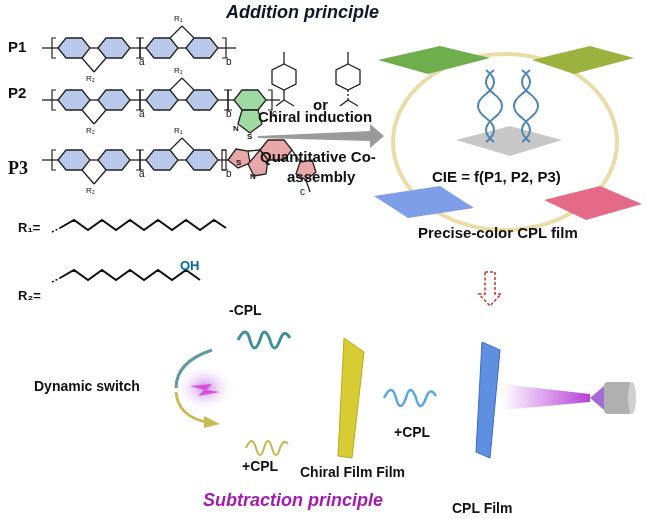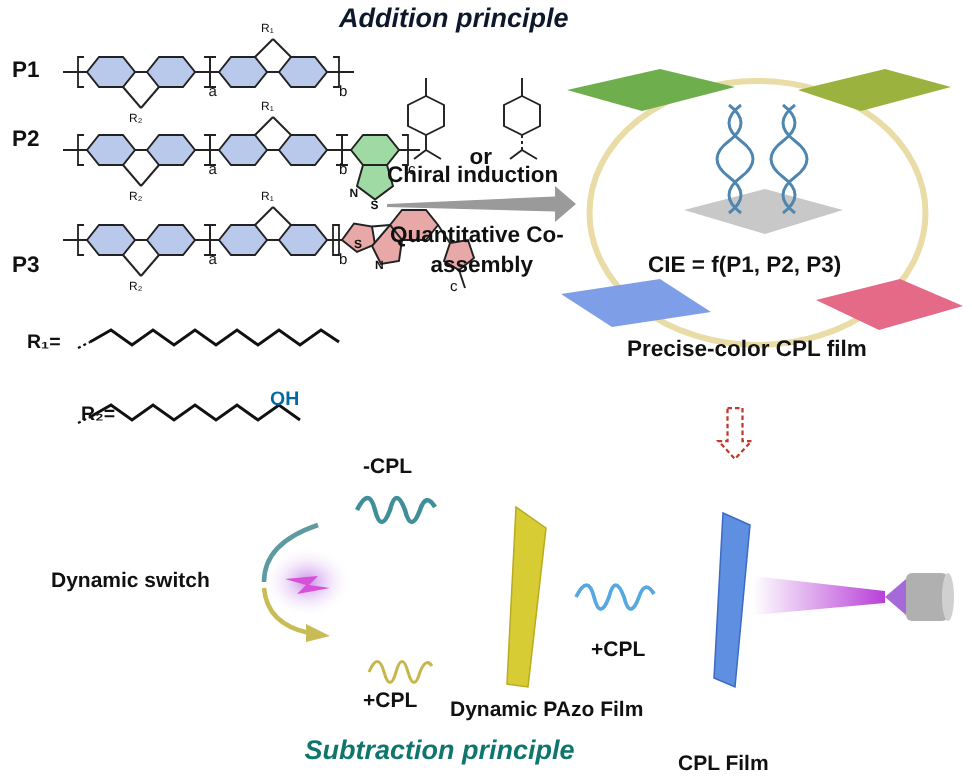--- a/index.html
+++ b/index.html
@@ -4,21 +4,21 @@
 <style>
   html,body{margin:0;padding:0;background:#fff;}
   body{width:648px;height:519px;position:relative;overflow:hidden;font-family:"Liberation Sans",sans-serif;}
   .t{position:absolute;font-weight:bold;color:#111;white-space:nowrap;}
   svg{position:absolute;left:0;top:0;}
 </style>
 </head>
 <body>
 
 <div class="t" style="left:226px;top:2px;font-size:18px;font-style:italic;color:#0f172a;">Addition principle</div>
-<div class="t" style="left:203px;top:490px;font-size:18px;font-style:italic;color:#0f766e;">Subtraction principle</div>
+<div class="t" style="left:203px;top:490px;font-size:18px;font-style:italic;color:#a21caf;">Subtraction principle</div>
 
 <svg width="648" height="519">
   <g stroke="#222" stroke-width="1.3" fill="#b9c9ec">
 
     <g>
       <line x1="42" y1="48" x2="58" y2="48"></line>
       <polygon points="58,48 66,38 82,38 90,48 82,58 66,58"></polygon>
       <polygon points="98,48 106,38 122,38 130,48 122,58 106,58"></polygon>
       <line x1="82" y1="58" x2="94" y2="72"></line>
         <line x1="106" y1="58" x2="94" y2="72"></line>
@@ -156,21 +156,21 @@
       <stop offset="1" stop-color="#b840d8"></stop>
     </linearGradient>
   <polygon points="502,384 590,394 590,402 502,410" fill="url(#beam)"></polygon>
   <polygon points="590,398 604,386 604,410" fill="#a66ad8"></polygon>
   <rect x="604" y="382" width="28" height="32" rx="4" fill="#b0b0b0"></rect>
   <ellipse cx="632" cy="398" rx="4" ry="16" fill="#d0d0d0"></ellipse>
 </svg>
 
 <div class="t" style="left:8px;top:38px;font-size:15px;">P1</div>
 <div class="t" style="left:8px;top:84px;font-size:15px;text-align:right;">P2</div>
-<div class="t" style="left:8px;top:168px;font-size:15px;">P3</div>
+<div class="t" style="left:8px;top:158px;font-size:18px;font-family:Liberation Serif, serif;">P3</div>
 
 <div class="t" style="left:139px;top:56px;font-size:10px;font-weight:normal;">a</div>
 <div class="t" style="left:226px;top:56px;font-size:10px;font-weight:normal;">b</div>
 <div class="t" style="left:139px;top:108px;font-size:10px;font-weight:normal;">a</div>
 <div class="t" style="left:226px;top:108px;font-size:10px;font-weight:normal;">b</div>
 <div class="t" style="left:272px;top:108px;font-size:10px;font-weight:normal;">c</div>
 <div class="t" style="left:139px;top:168px;font-size:10px;font-weight:normal;">a</div>
 <div class="t" style="left:226px;top:168px;font-size:10px;font-weight:normal;">b</div>
 <div class="t" style="left:300px;top:186px;font-size:10px;font-weight:normal;">c</div>
 
@@ -180,29 +180,29 @@
 <div class="t" style="left:86px;top:126px;font-size:8px;font-weight:normal;">R₂</div>
 <div class="t" style="left:174px;top:126px;font-size:8px;font-weight:normal;">R₁</div>
 <div class="t" style="left:86px;top:186px;font-size:8px;font-weight:normal;">R₂</div>
 
 <div class="t" style="left:233px;top:124px;font-size:8px;">N</div>
 <div class="t" style="left:247px;top:132px;font-size:8px;">S</div>
 <div class="t" style="left:236px;top:158px;font-size:8px;">S</div>
 <div class="t" style="left:250px;top:172px;font-size:8px;">N</div>
 
 <div class="t" style="left:18px;top:220px;font-size:13px;">R₁=</div>
-<div class="t" style="left:18px;top:268px;font-size:13px;margin-left:36px;">R₂=</div>
+<div class="t" style="left:18px;top:288px;font-size:13px;">R₂=</div>
 <div class="t" style="left:180px;top:258px;font-size:13px;color:#0369a1;">OH</div>
 
 <div class="t" style="left:313px;top:68px;font-size:15px;margin-top:28px;">or</div>
 <div class="t" style="left:258px;top:108px;font-size:15px;">Chiral induction</div>
 <div class="t" style="left:260px;top:148px;font-size:15px;">Quantitative Co-</div>
 <div class="t" style="left:287px;top:168px;font-size:15px;">assembly</div>
 
 <div class="t" style="left:432px;top:168px;font-size:15px;text-align:right;">CIE = f(P1, P2, P3)</div>
 <div class="t" style="left:418px;top:224px;font-size:15px;">Precise-color CPL film</div>
 
-<div class="t" style="left:242px;top:302px;font-size:14px;">-CPL</div>
+<div class="t" style="left:229px;top:302px;font-size:14px;">-CPL</div>
 <div class="t" style="left:34px;top:378px;font-size:14px;">Dynamic switch</div>
 <div class="t" style="left:242px;top:458px;font-size:14px;">+CPL</div>
 <div class="t" style="left:394px;top:424px;font-size:14px;">+CPL</div>
-<div class="t" style="left:300px;top:464px;font-size:14px;">Dynamic PAzo Film</div>
+<div class="t" style="left:300px;top:464px;font-size:14px;">Chiral Film Film</div>
 <div class="t" style="left:452px;top:464px;font-size:14px;margin-top:36px;">CPL Film</div>
 
 </body></html>

